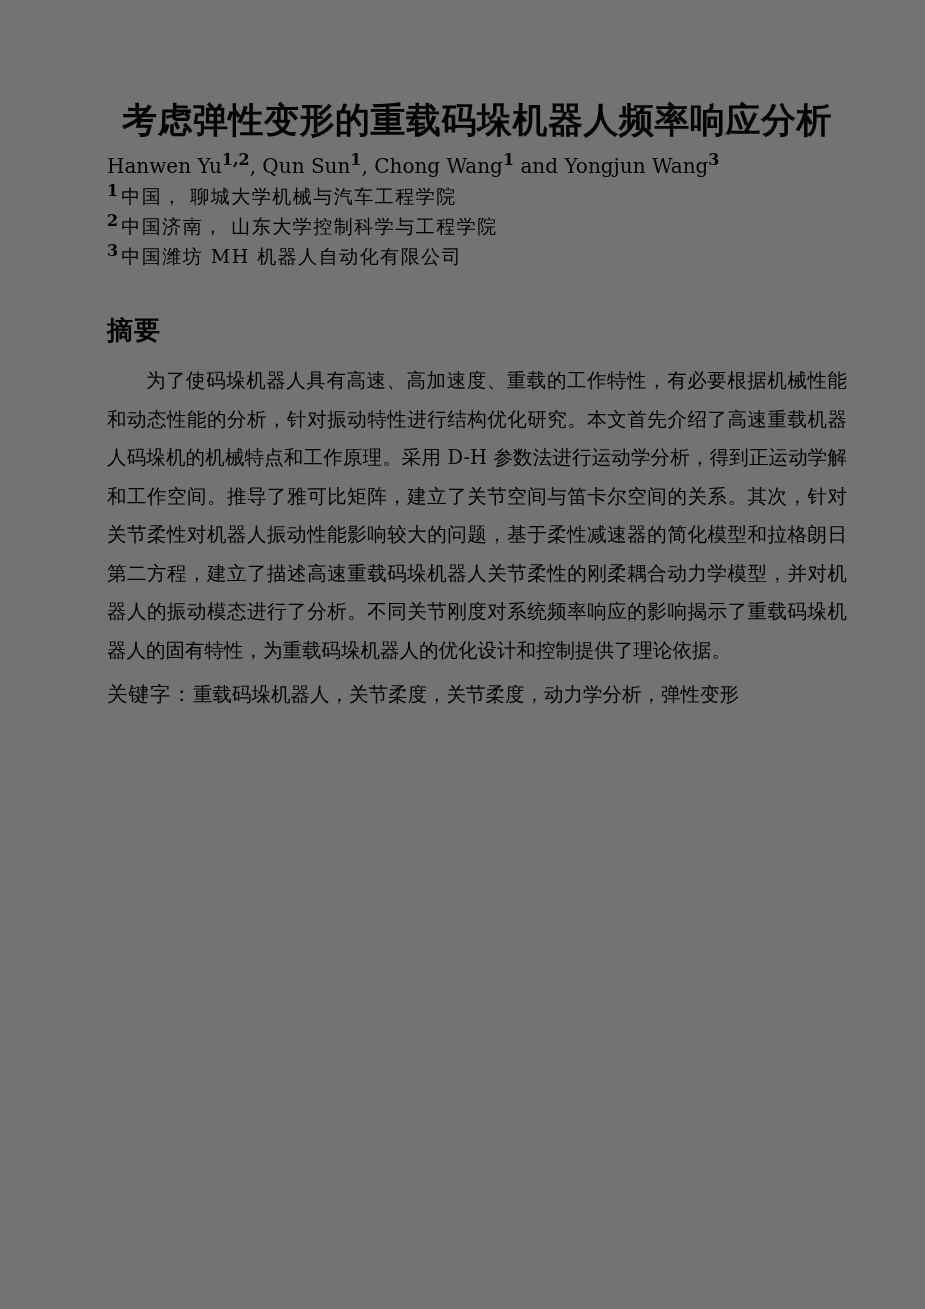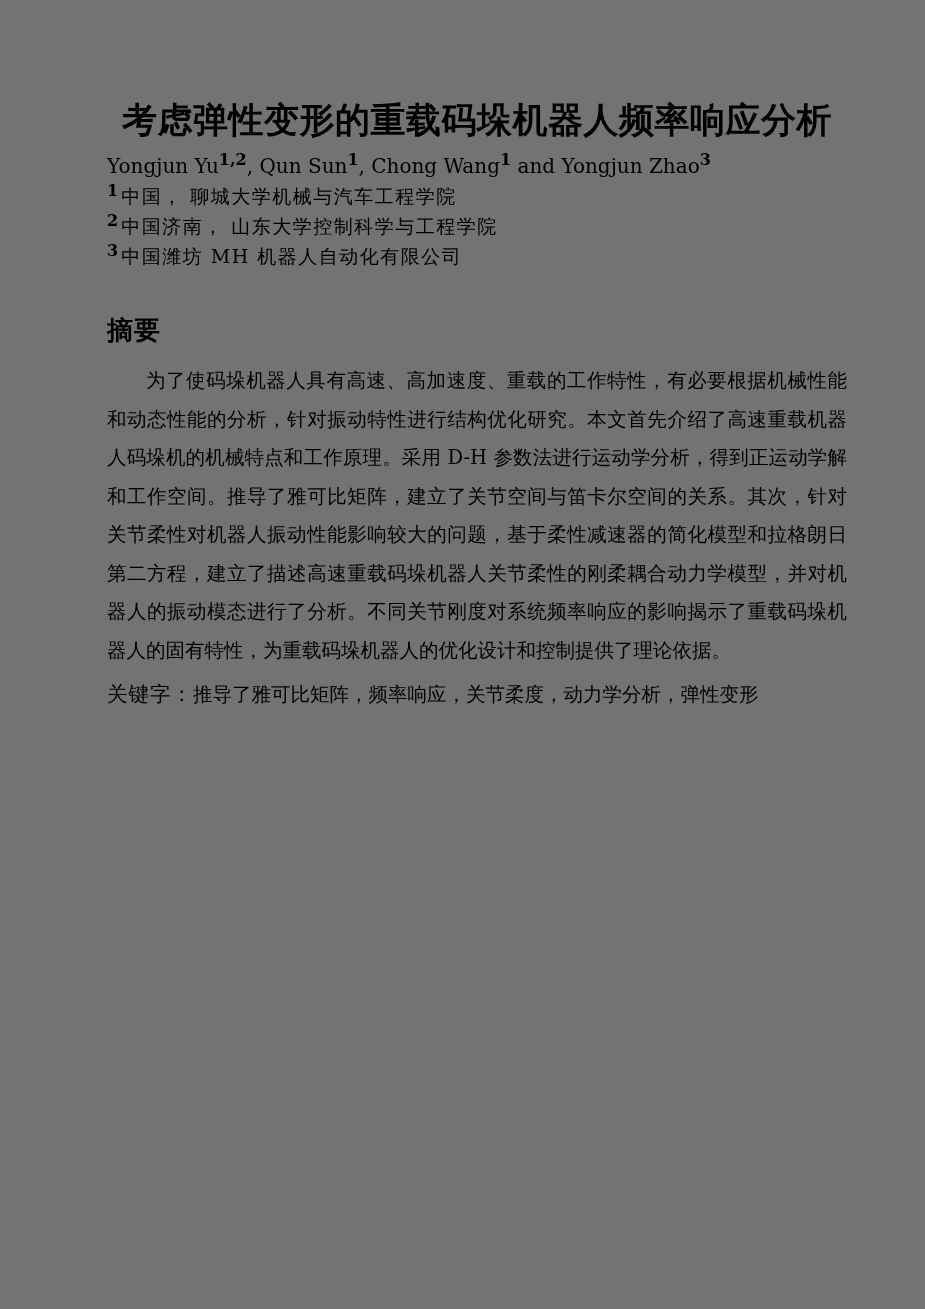--- a/index.html
+++ b/index.html
@@ -78,30 +78,30 @@
   }
 </style>
 </head>
 <body>
 
 <div class="page">
 
   <h1 class="title">考虑弹性变形的重载码垛机器人频率响应分析</h1>
 
   <div class="authors">
-    <span>Yongjun Yu</span><sup>1,2</sup><span>, </span><span>Qun Sun</span><sup>1</sup><span>, </span><span>Chong Wang</span><sup>1</sup><span> and </span><span>Yongjun Zhao</span><sup>3</sup>
+    <span>Hanwen Yu</span><sup>1,2</sup><span>, </span><span>Qun Sun</span><sup>1</sup><span>, </span><span>Chong Wang</span><sup>1</sup><span> and </span><span>Yongjun Wang</span><sup>3</sup>
   </div>
 
   <ul class="affiliations">
     <li><sup>1</sup><span>中国， 聊城大学机械与汽车工程学院</span></li>
     <li><sup>2</sup><span>中国济南， 山东大学控制科学与工程学院</span></li>
     <li><sup>3</sup><span>中国潍坊 MH 机器人自动化有限公司</span></li>
   </ul>
 
   <h2 class="abstract-heading">摘要</h2>
 
   <p class="abstract-body">为了使码垛机器人具有高速、高加速度、重载的工作特性，有必要根据机械性能和动态性能的分析，针对振动特性进行结构优化研究。本文首先介绍了高速重载机器人码垛机的机械特点和工作原理。采用 D-H 参数法进行运动学分析，得到正运动学解和工作空间。推导了雅可比矩阵，建立了关节空间与笛卡尔空间的关系。其次，针对关节柔性对机器人振动性能影响较大的问题，基于柔性减速器的简化模型和拉格朗日第二方程，建立了描述高速重载码垛机器人关节柔性的刚柔耦合动力学模型，并对机器人的振动模态进行了分析。不同关节刚度对系统频率响应的影响揭示了重载码垛机器人的固有特性，为重载码垛机器人的优化设计和控制提供了理论依据。</p>
 
   <p class="keywords">
-    <span class="keywords-label">关键字：</span><span>推导了雅可比矩阵，频率响应，关节柔度，动力学分析，弹性变形</span>
+    <span class="keywords-label">关键字：</span><span>重载码垛机器人，关节柔度，关节柔度，动力学分析，弹性变形</span>
   </p>
 
 </div>
 
 </body></html>

